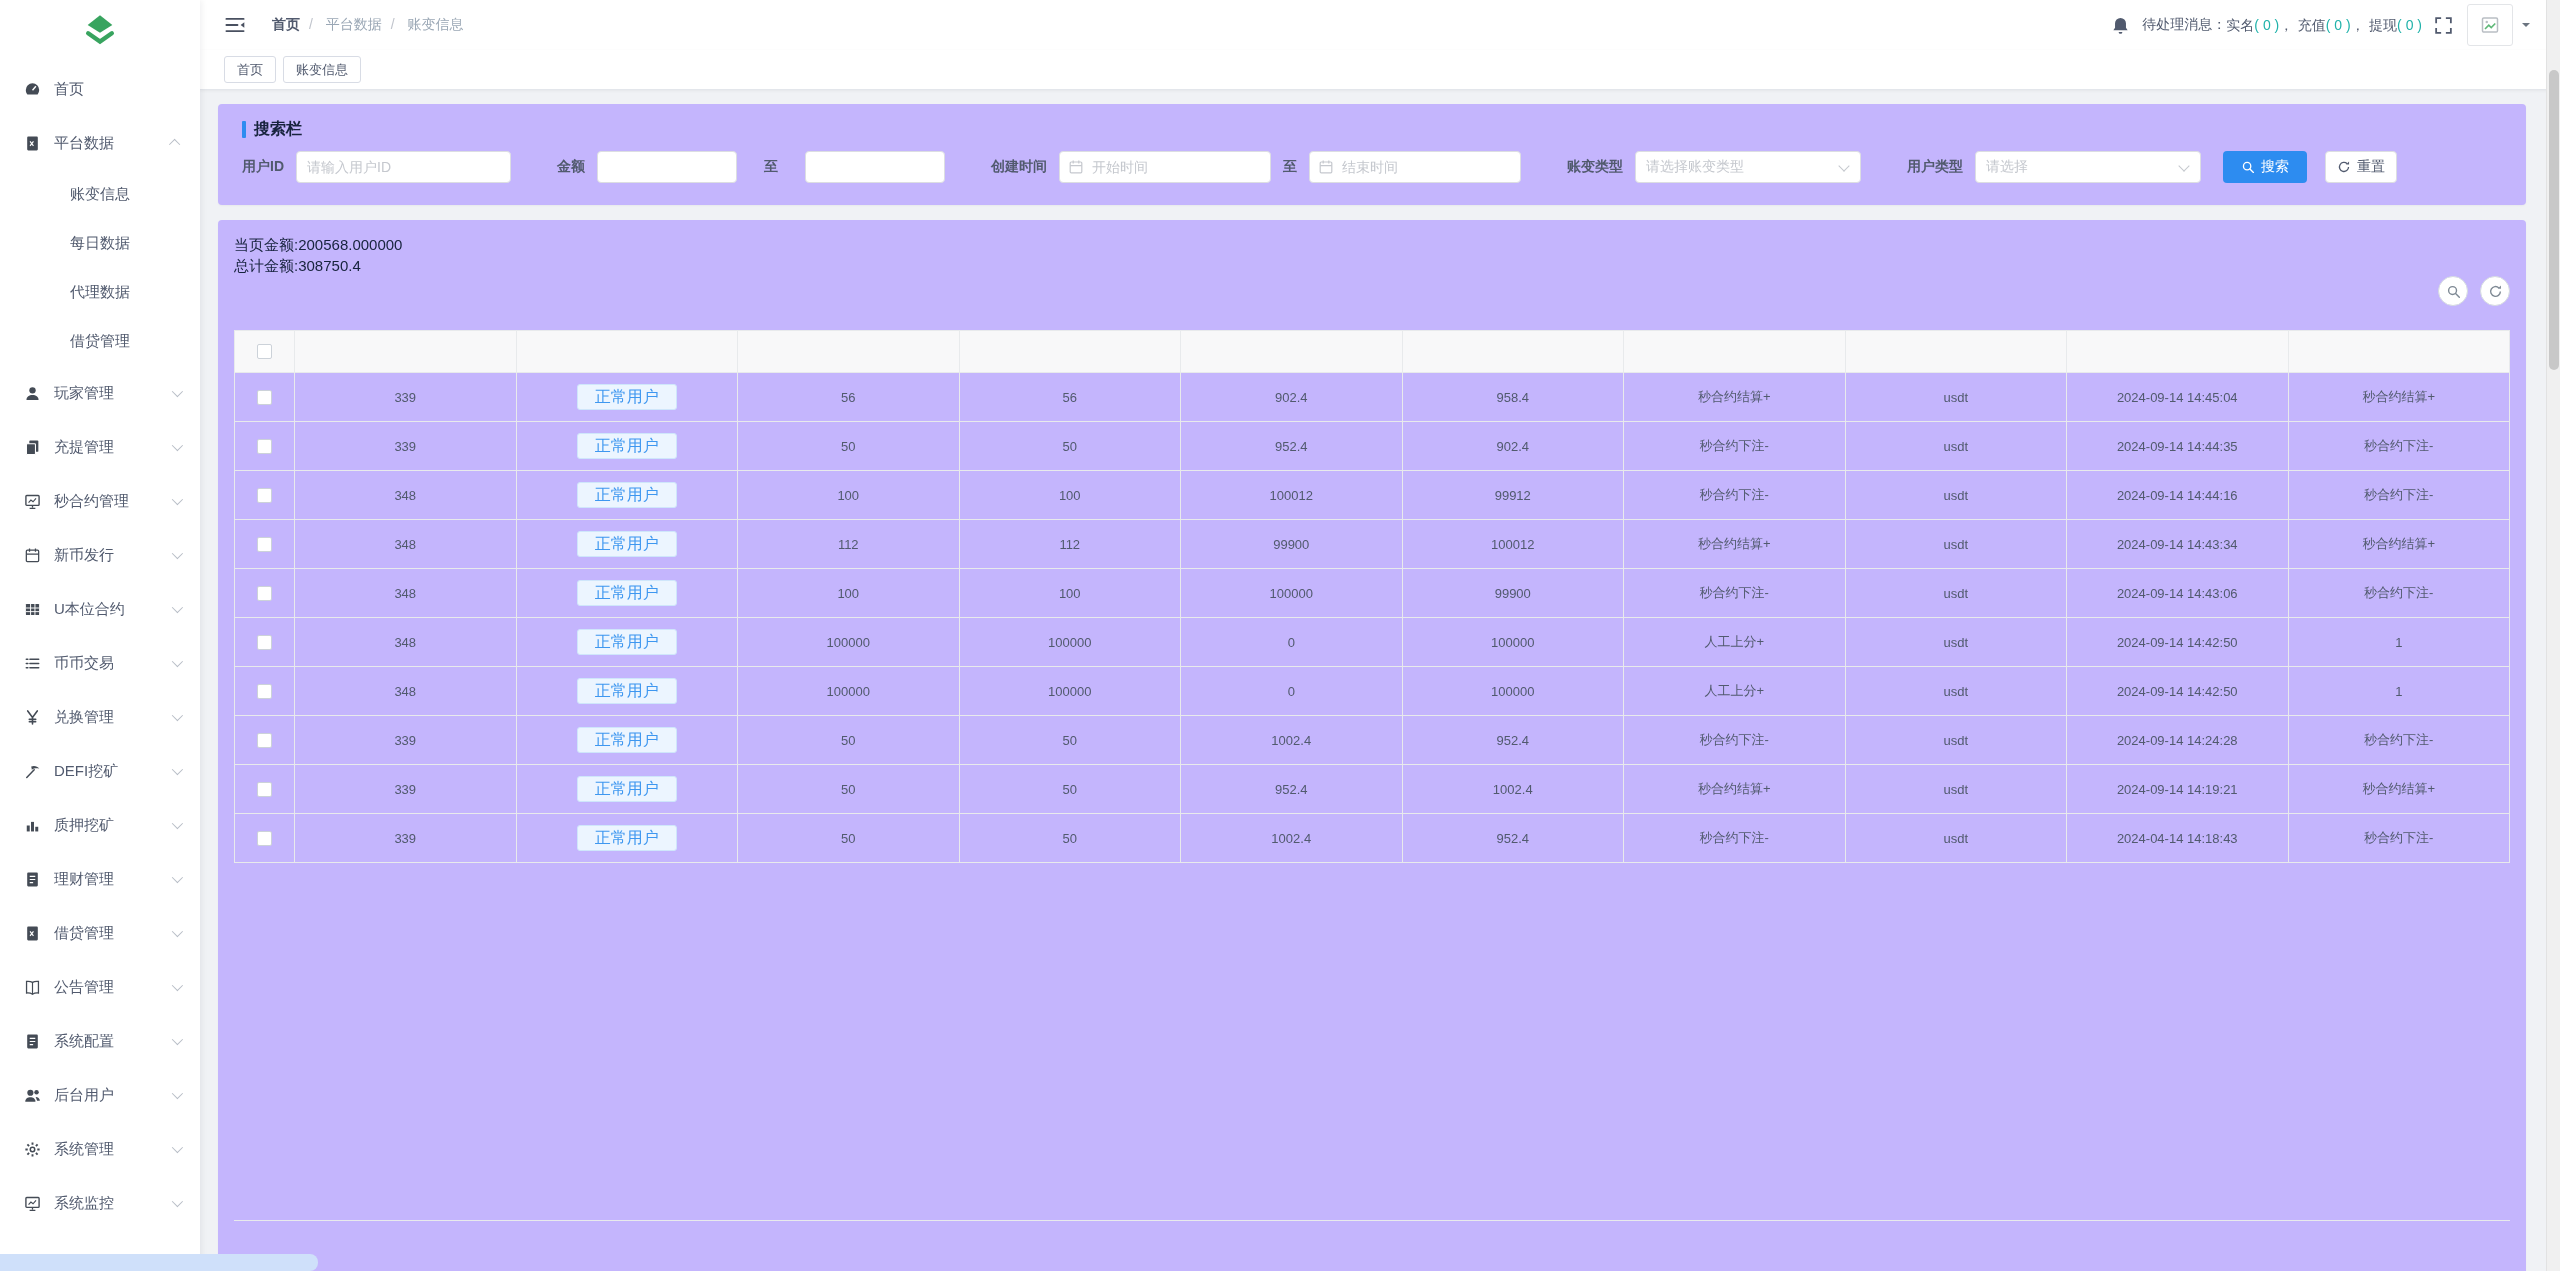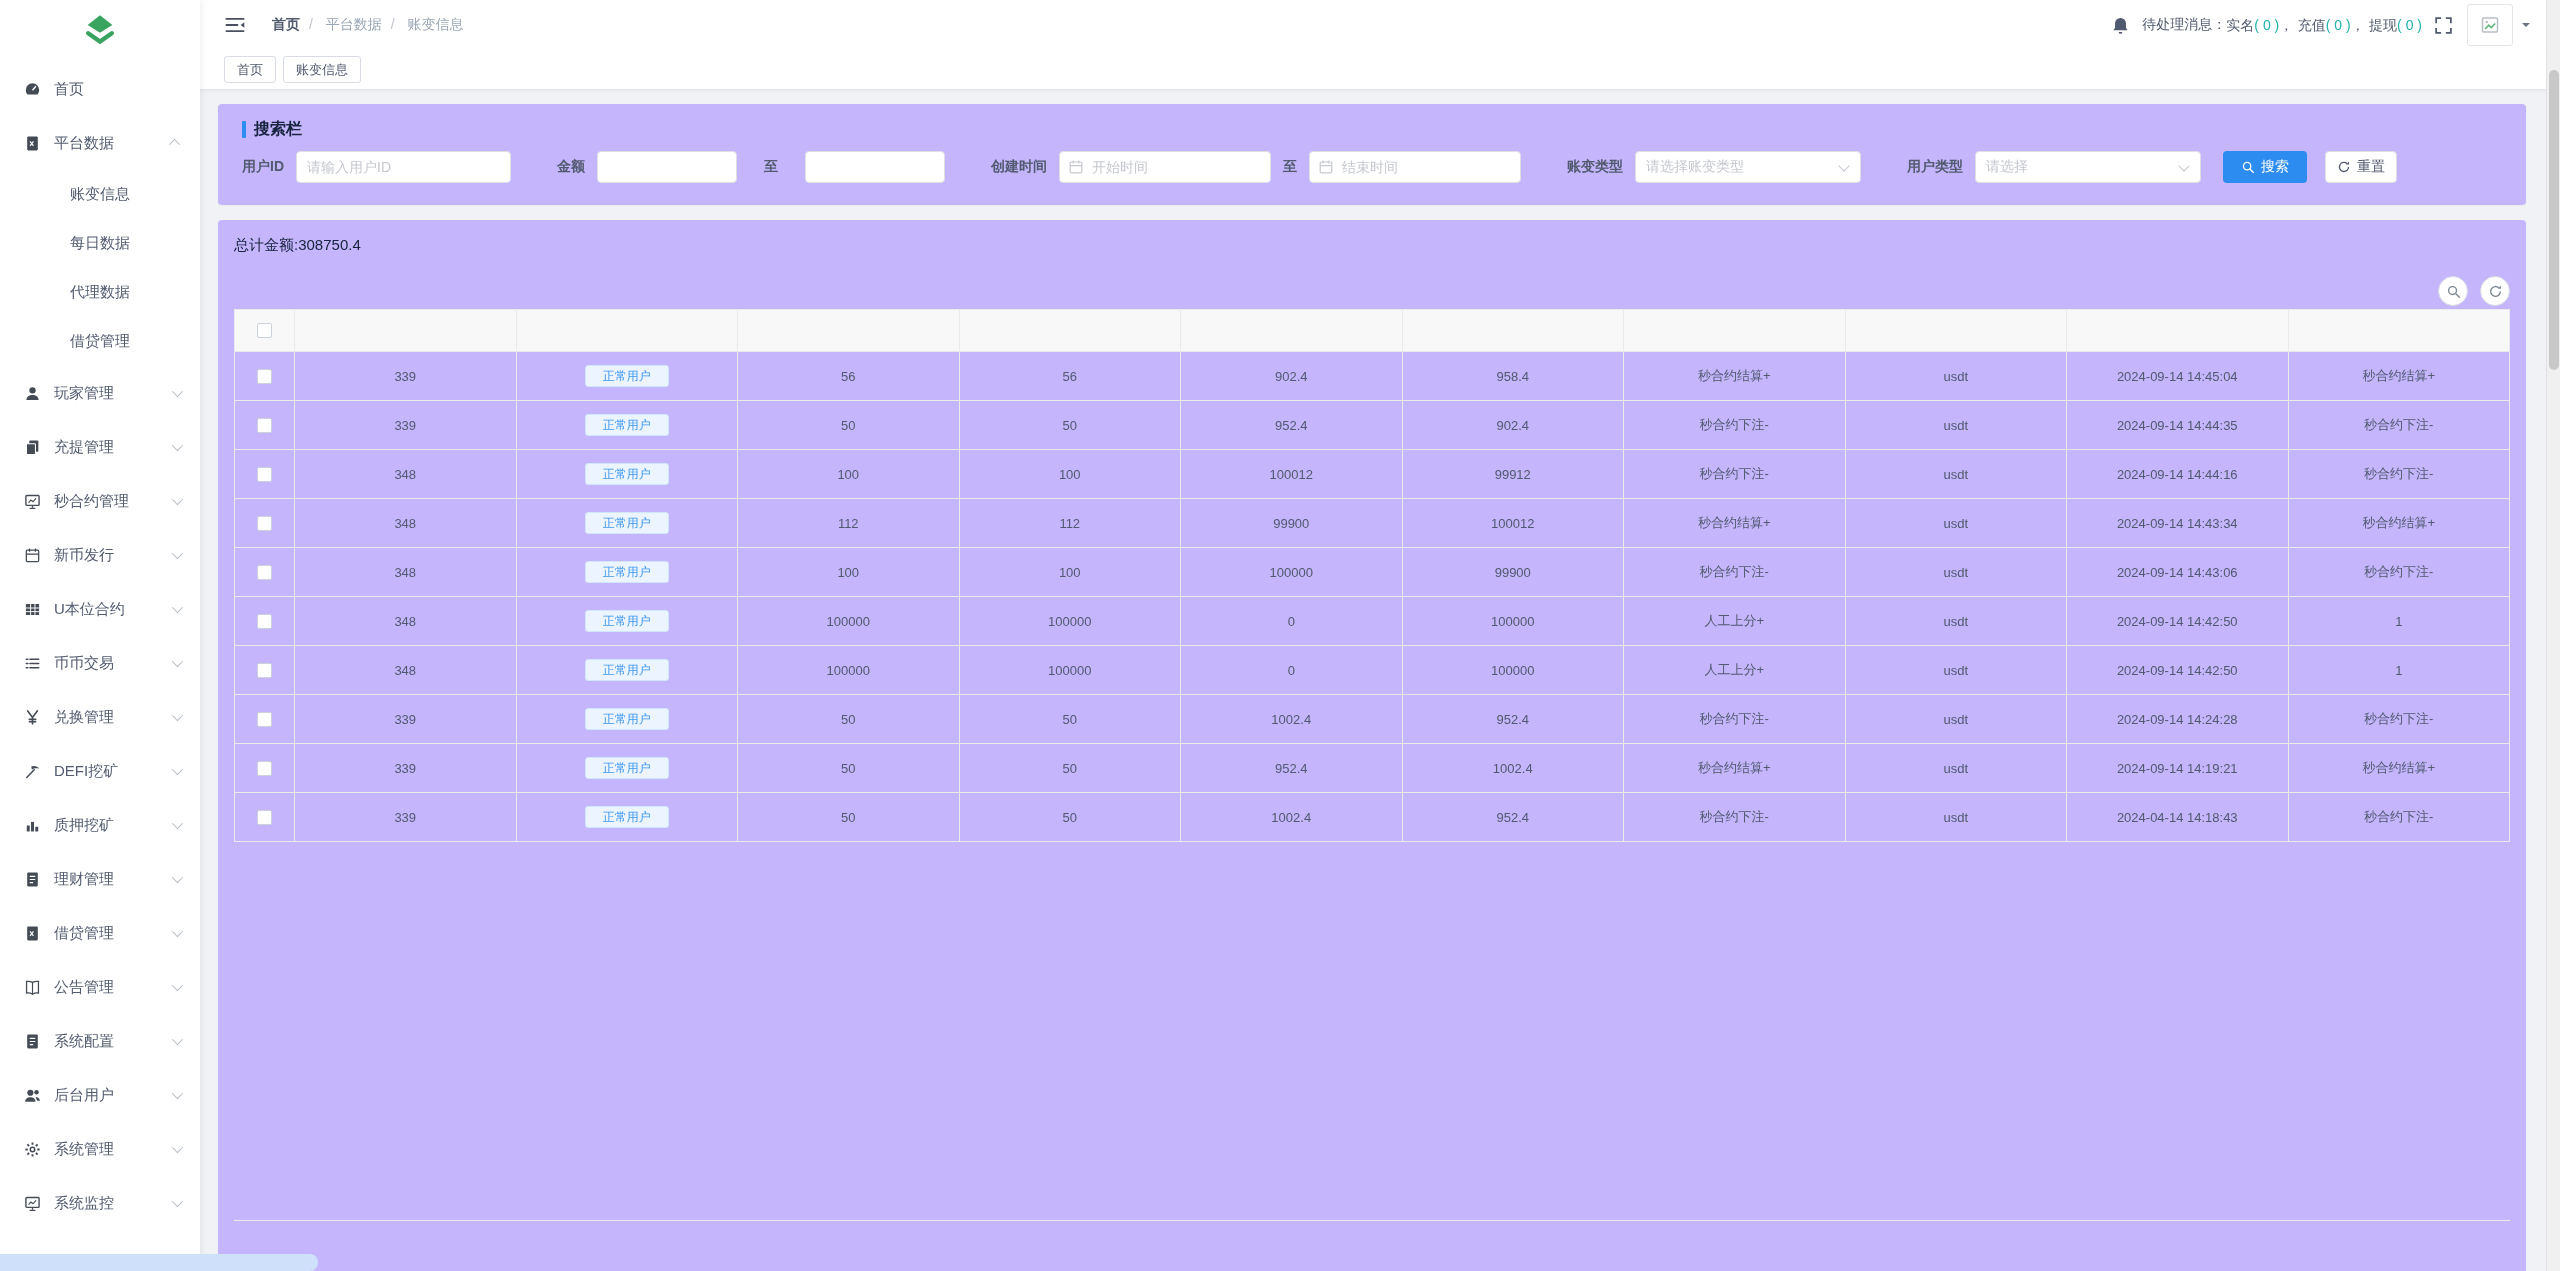--- a/index.html
+++ b/index.html
@@ -86,21 +86,21 @@
   .tool-circle { width: 30px; height: 30px; border-radius: 50%; border: 1px solid #d5dbe1; background: #fff;
                  display: flex; align-items: center; justify-content: center; color: #7e8994; cursor: pointer; }
   .tool-circle svg { width: 15px; height: 15px; }
 
   .table { margin-top: 54px; border-top: 1px solid #e8eaec; border-left: 1px solid #e8eaec; }
   .tr { display: grid; grid-template-columns: 60px repeat(10, 1fr); }
   .cell { border-right: 1px solid #e8eaec; border-bottom: 1px solid #e8eaec; display: flex;
           align-items: center; justify-content: center; font-size: 13px; color: #515a6e; height: 49px; }
   .th { height: 42px; background: #f8f8f9; font-weight: 600; color: #4a5260; }
   .checkbox { width: 15px; height: 15px; border: 1px solid #ccd2d9; border-radius: 2px; background: #fff; cursor: pointer; }
-  .tag { background: #ecf5ff; border: 1px solid #cfe6fb; color: #3e97f0; font-size: 12px;
+  .tag { background: #ecf5ff; border: 1px solid #cfe6fb; color: #3e97f0; font-size: 16px;
          padding: 4px 17px; border-radius: 3px; line-height: 1; white-space: nowrap; }
   .table-bottom-line { position: absolute; left: 16px; right: 16px; top: 1000px; border-top: 1px solid #e8eaec; }
 
   
   .pagination { position: absolute; left: 1929px; top: 1262px; display: flex; gap: 14px; z-index: 40; }
   .pg-box { height: 30px; border-radius: 3px; }
   .hscroll { position: absolute; left: 0; bottom: 0; width: 318px; height: 17px; background: #cfe0fa;
              border-radius: 0 8px 8px 0; z-index: 80; cursor: pointer; }
   .vscroll { position: absolute; top: 0; right: 0; bottom: 0; width: 14px; background: #f0f0f0;
              border-left: 1px solid #e2e2e2; z-index: 70; }
@@ -541,20 +541,21 @@
             <svg>
                 <use href="#i-refresh"></use>
               </svg>
             <span>重置</span>
           </button>
         </div>
       </section>
 
       <section class="card table-card">
         <div class="summary">
+          <div>当页金额:200568.000000</div>
           <div>总计金额:308750.4</div>
         </div>
         <div class="tbl-tools">
           <div class="tool-circle">
             <svg>
                 <use href="#i-search"></use>
               </svg>
           </div>
           <div class="tool-circle">
             <svg>

